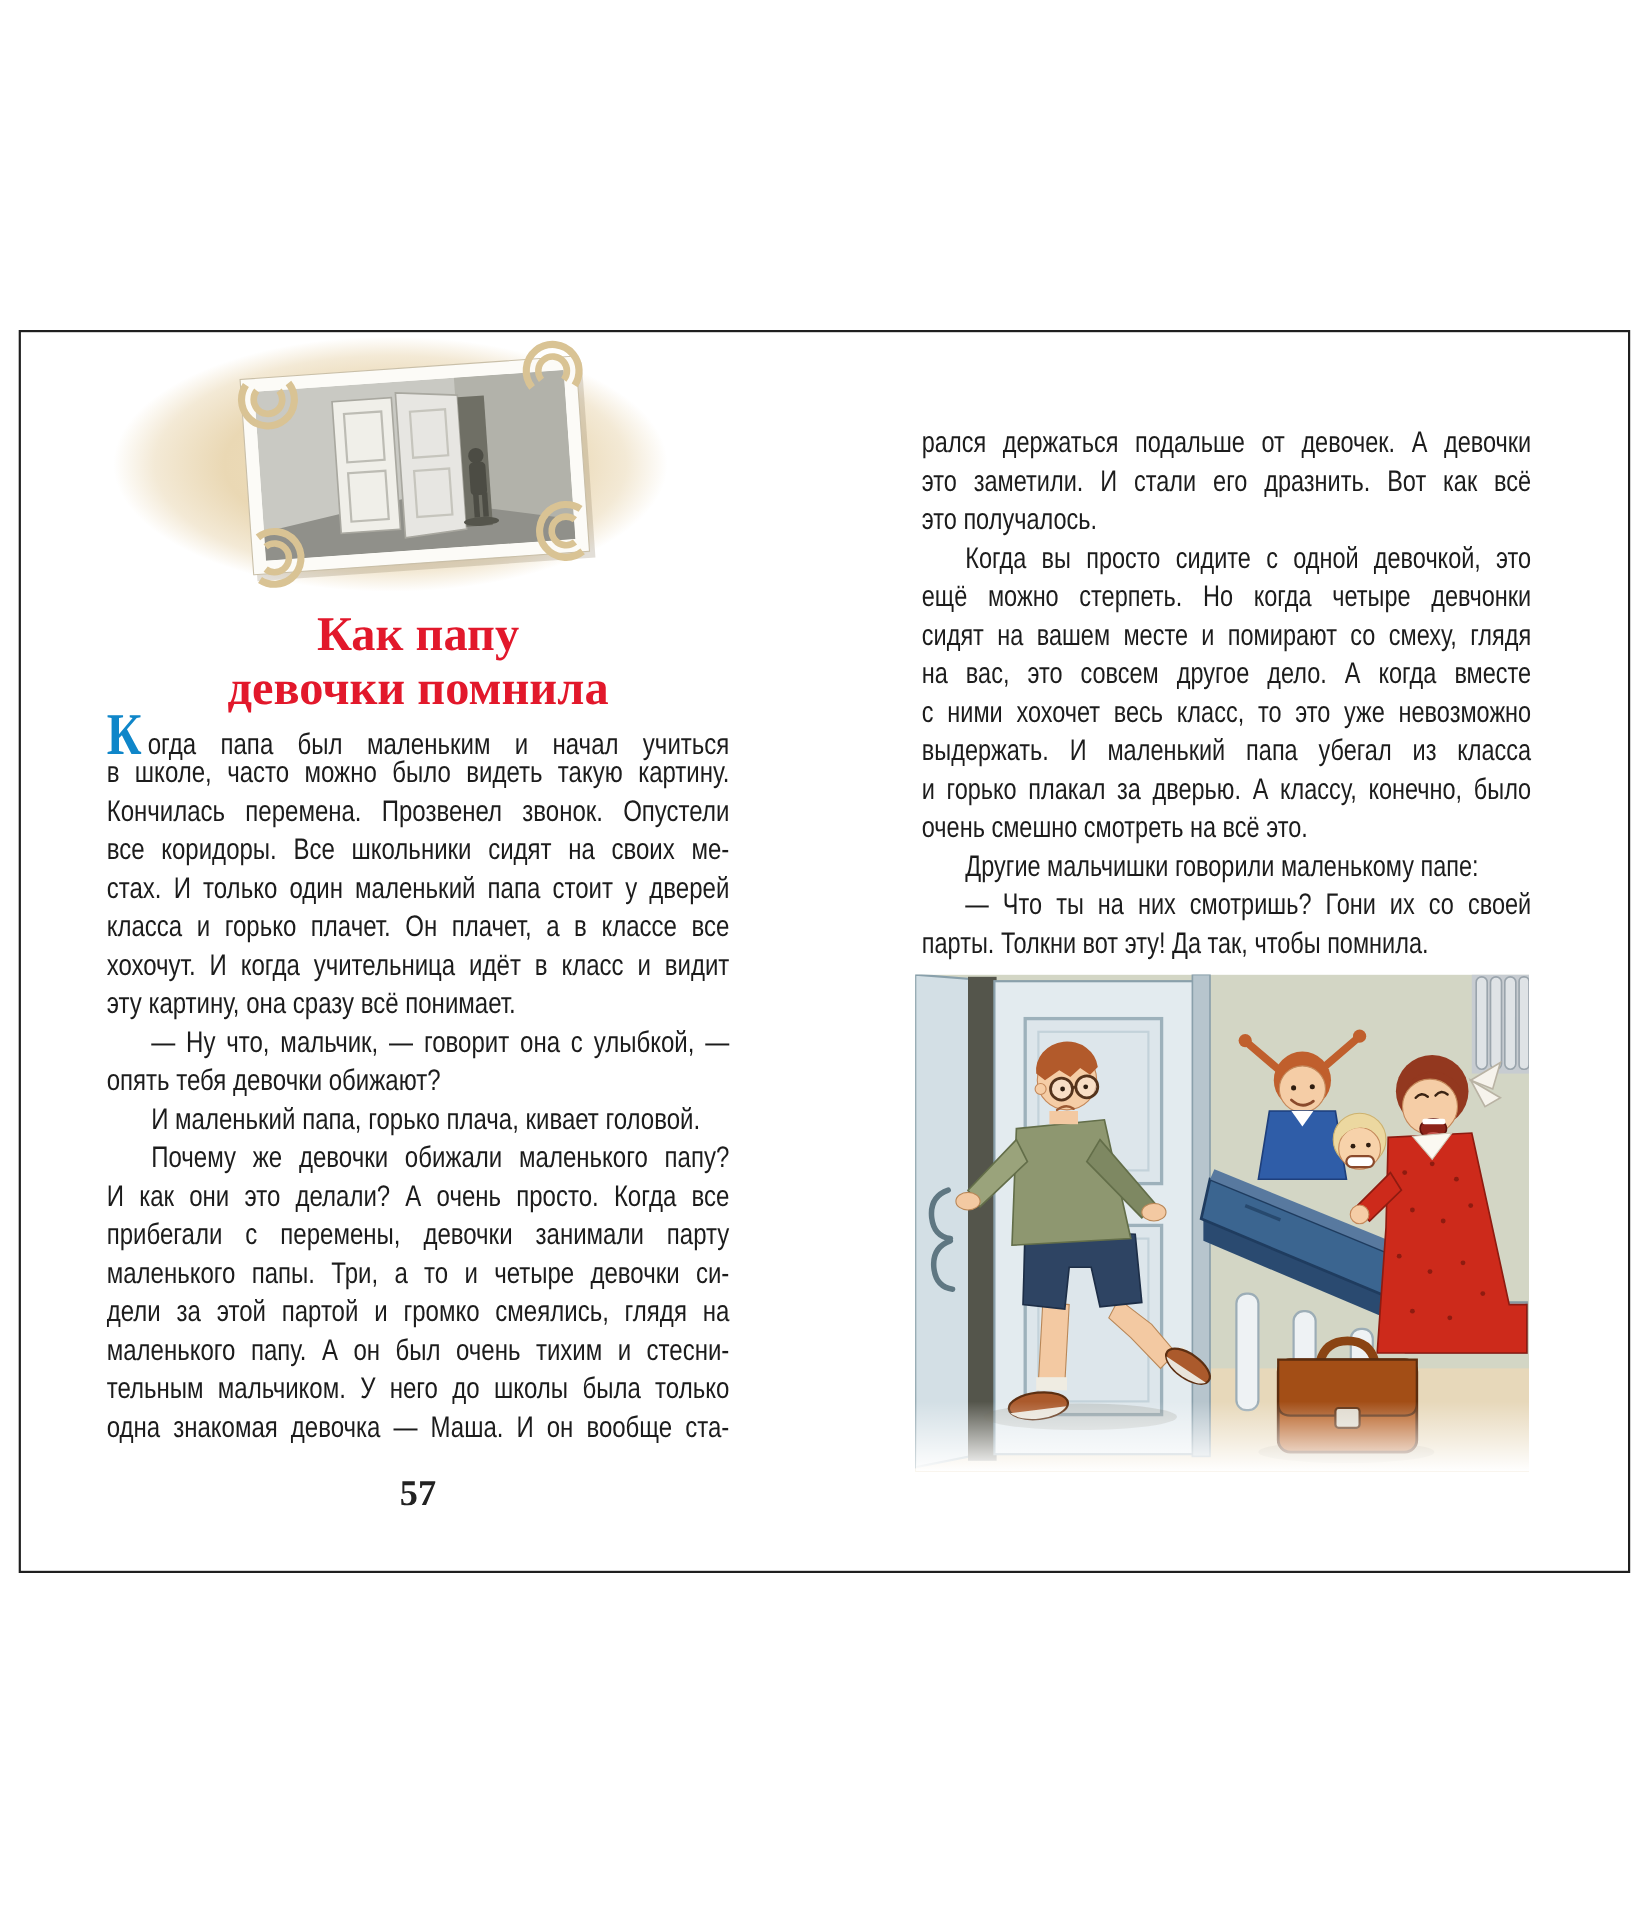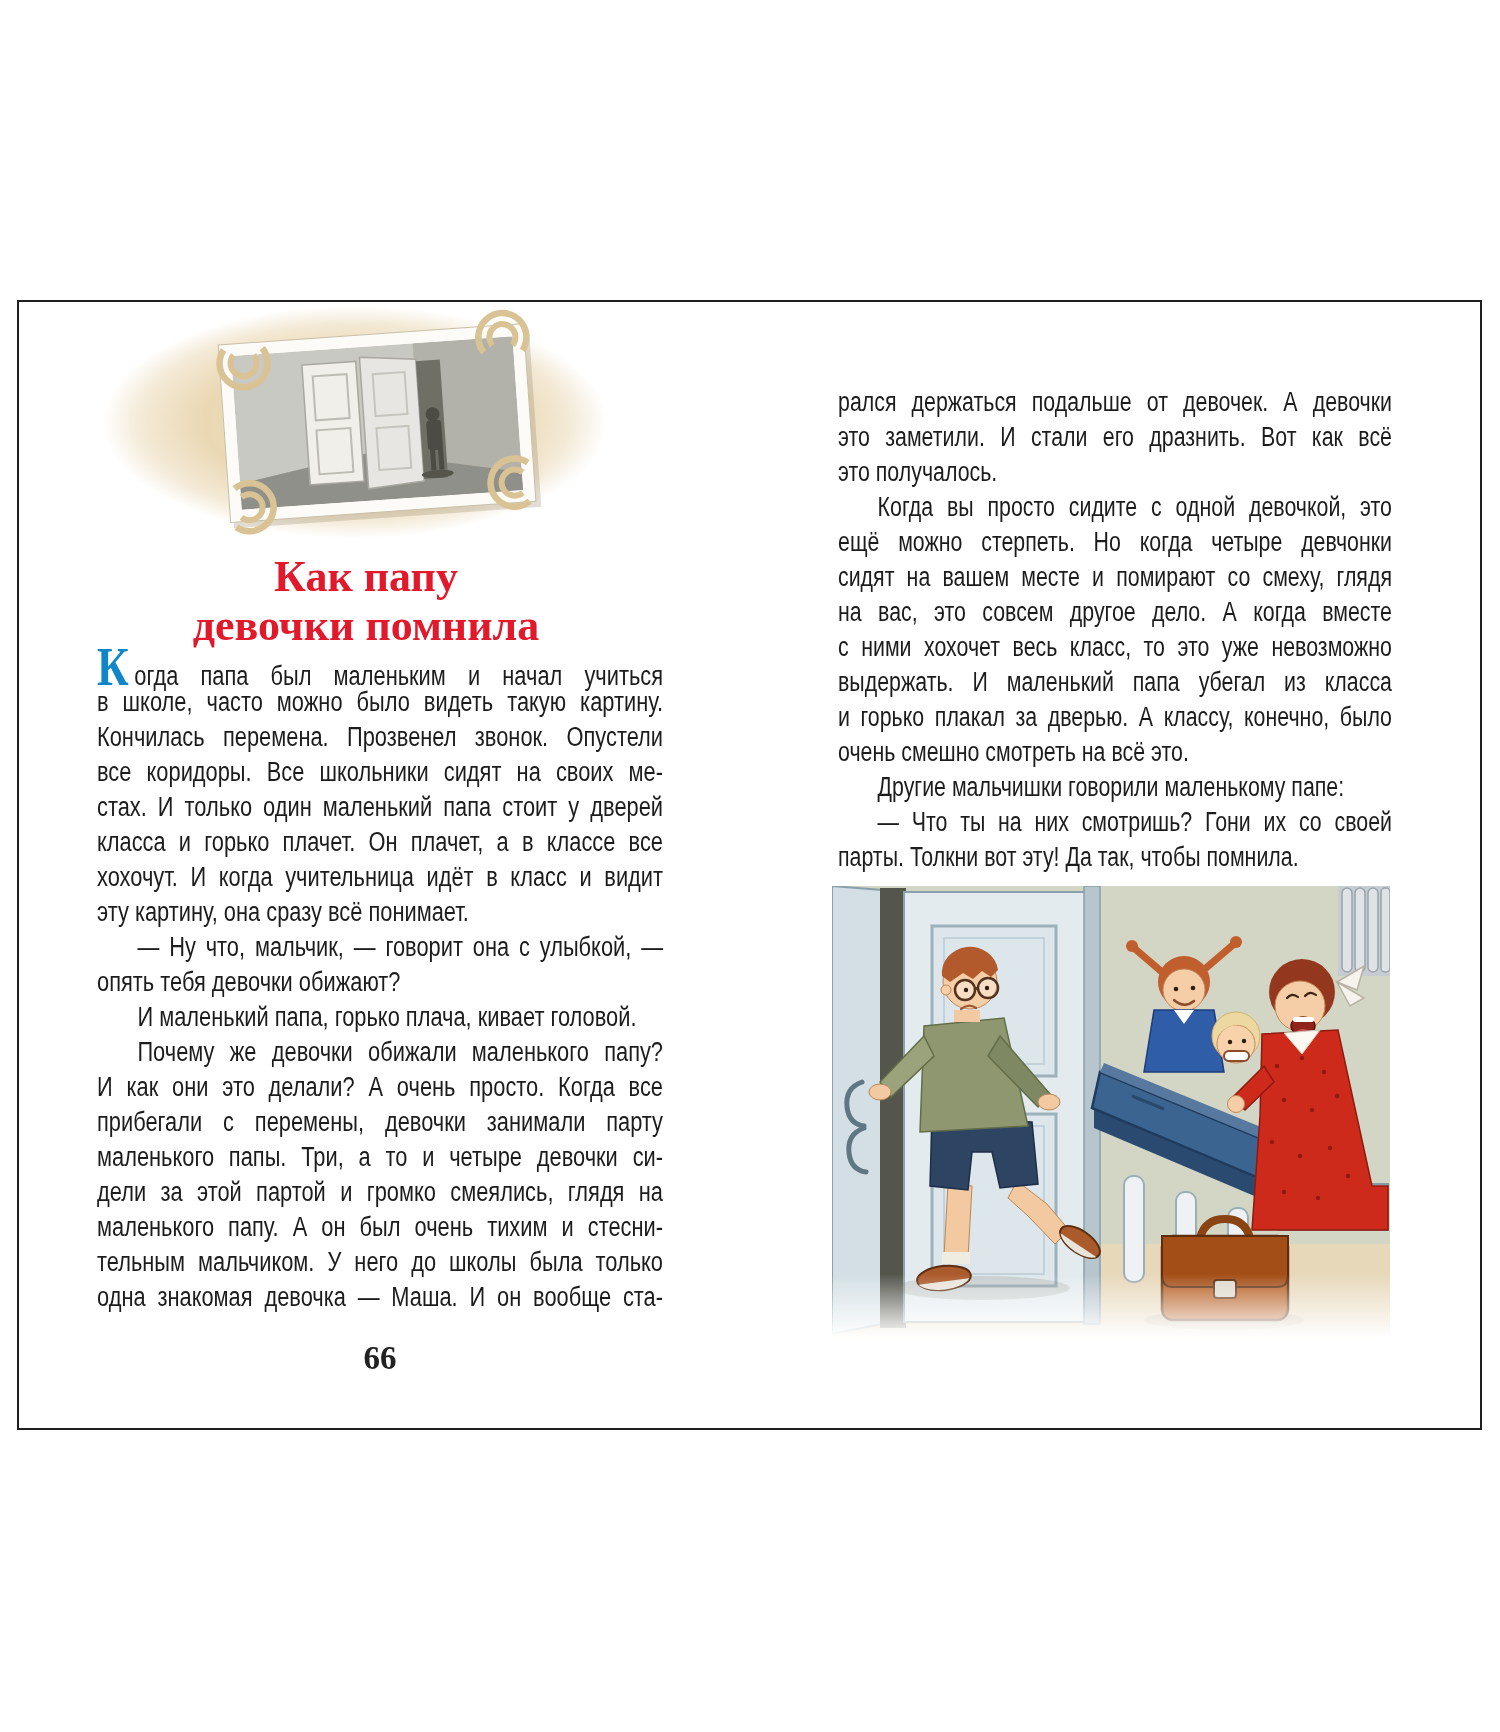--- a/index.html
+++ b/index.html
@@ -2,21 +2,21 @@
 <html lang="ru"><head>
 <meta charset="utf-8">
 <style>
   html,body{margin:0;padding:0;background:#ffffff;}
   body{width:1500px;height:1732px;position:relative;overflow:hidden;
        font-family:"Liberation Sans",sans-serif;color:#1c1c1c;}
   .frame{position:absolute;left:17px;top:300px;width:1461px;height:1126px;
          border:2px solid #1f1f1f;background:#ffffff;}
   
   .photo-illo{position:absolute;left:100px;top:302px;width:520px;height:240px;}
-  .title{position:absolute;left:83px;top:552px;width:566px;text-align:center;
+  .title{position:absolute;left:97px;top:552px;width:566px;text-align:center;
          font-family:"Liberation Serif",serif;font-weight:bold;
          font-size:44px;line-height:49px;}
   .text-block{position:absolute;width:700px;font-size:27px;line-height:35px;
               transform-origin:0 0;}
   .text-left{left:97px;top:650px;transform:scaleX(0.8086);}
   .text-right{left:838px;top:385px;transform:scaleX(0.7914);}
   .line{height:35px;text-align:left;white-space:normal;}
   .line.j{text-align:justify;}
   .line.j::after{content:"";display:inline-block;width:100%;height:0;}
   .line.i{text-indent:50px;}
@@ -112,21 +112,21 @@
       <div class="line j i">Почему же девочки обижали маленького папу?</div>
       <div class="line j">И как они это делали? А очень просто. Когда все</div>
       <div class="line j">прибегали с перемены, девочки занимали парту</div>
       <div class="line j">маленького папы. Три, а то и четыре девочки си-</div>
       <div class="line j">дели за этой партой и громко смеялись, глядя на</div>
       <div class="line j">маленького папу. А он был очень тихим и стесни-</div>
       <div class="line j">тельным мальчиком. У него до школы была только</div>
       <div class="line j">одна знакомая девочка — Маша. И он вообще ста-</div>
     </div>
 
-  <div class="pagenum">66</div>
+  <div class="pagenum">57</div>
 
   <div class="text-block text-right">
       <div class="line j">рался держаться подальше от девочек. А девочки</div>
       <div class="line j">это заметили. И стали его дразнить. Вот как всё</div>
       <div class="line">это получалось.</div>
       <div class="line j i">Когда вы просто сидите с одной девочкой, это</div>
       <div class="line j">ещё можно стерпеть. Но когда четыре девчонки</div>
       <div class="line j">сидят на вашем месте и помирают со смеху, глядя</div>
       <div class="line j">на вас, это совсем другое дело. А когда вместе</div>
       <div class="line j">с ними хохочет весь класс, то это уже невозможно</div>

